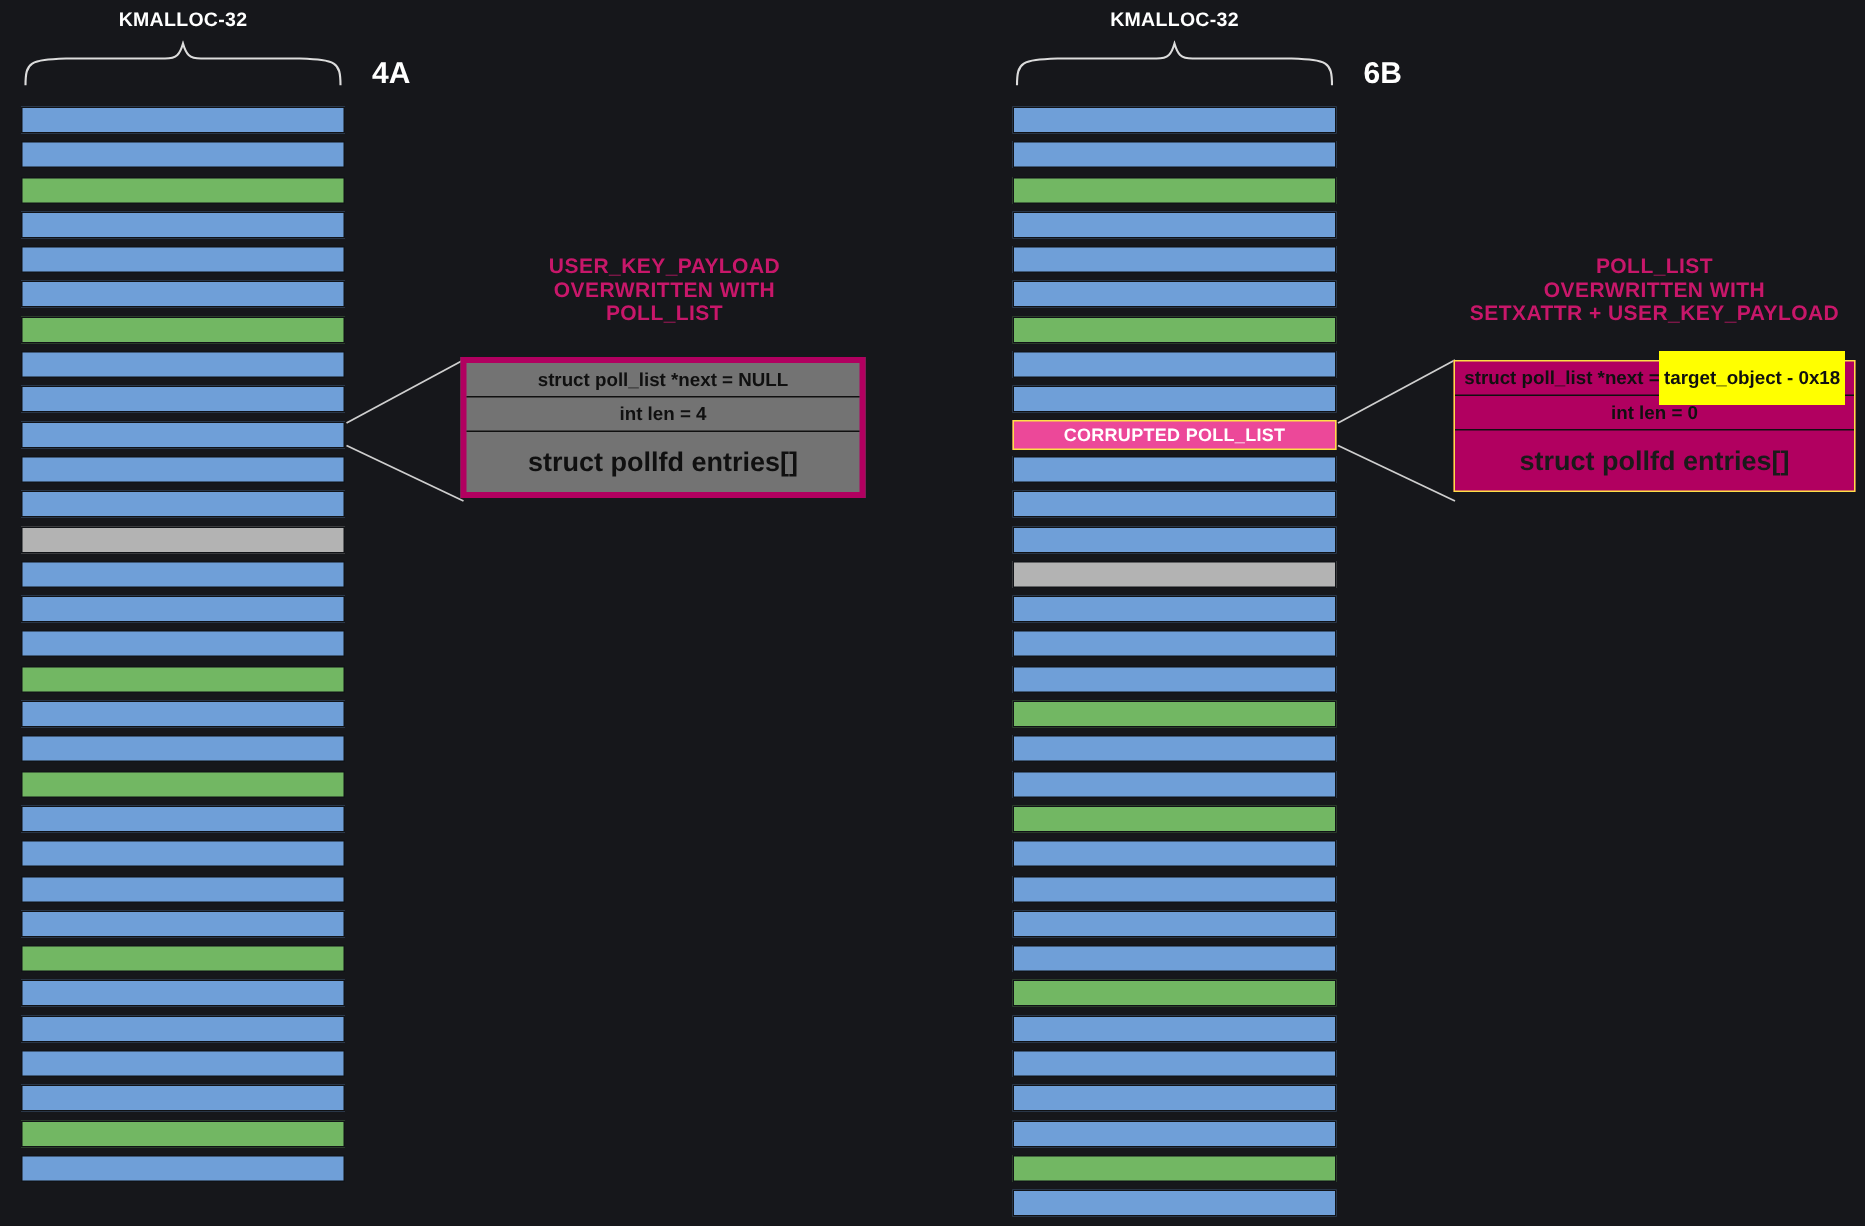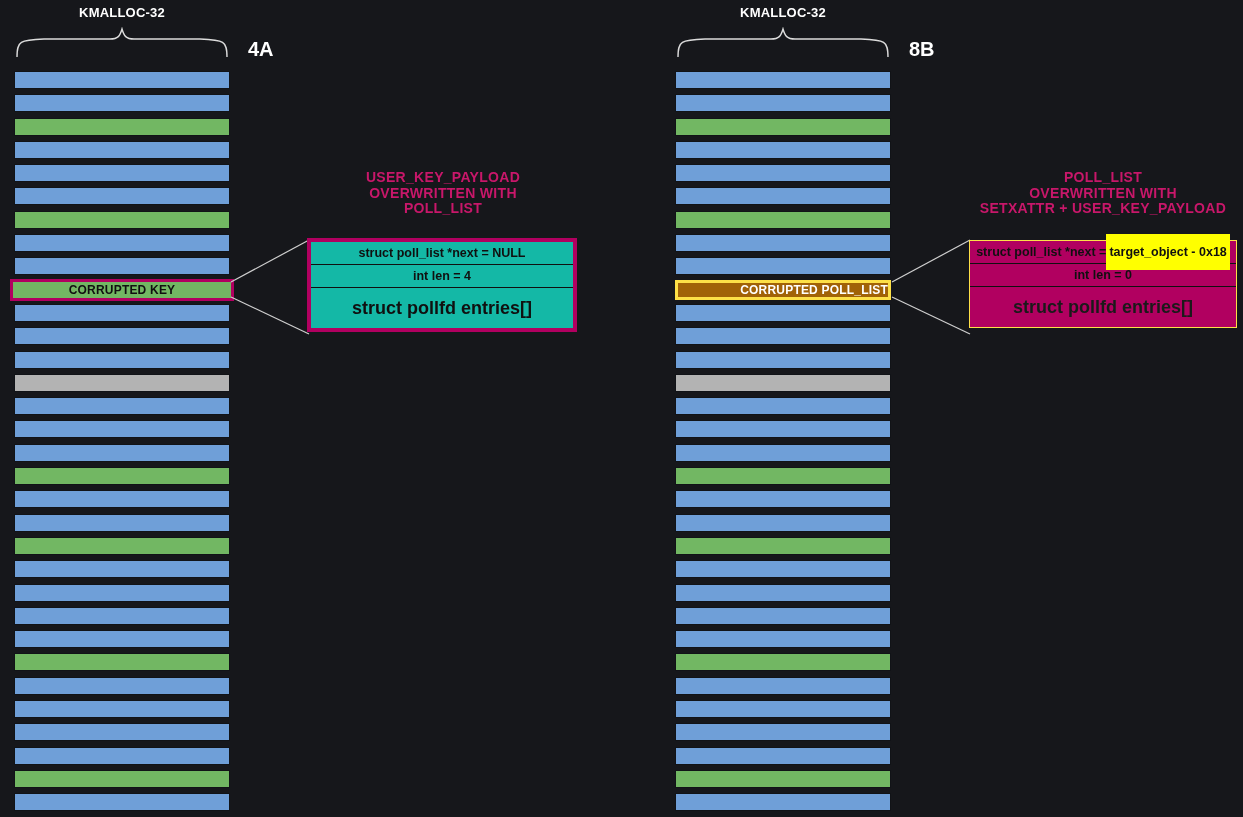--- a/index.html
+++ b/index.html
@@ -59,26 +59,26 @@
     border: 3px solid #b10060;
     height: 22px;
     margin-left: -4px;
     margin-right: -4px;
     width: 224px;
     margin-top: -2px;
     margin-bottom: 3.3px;
     display: flex; align-items: center; justify-content: center;
   }
   .row.hl-poll {
-    background: #a16207;
-    border: 3px solid #fde047;
+    background: #ec4899;
+    border: 1px solid #fde047;
     height: 20px;
     margin-top: -1px;
     margin-bottom: 4.3px;
-    display: flex; align-items: center; justify-content: flex-end;
+    display: flex; align-items: center; justify-content: center;
   }
   .row-label {
     font-size: 12px; font-weight: bold;
     letter-spacing: 0.2px;
     white-space: nowrap;
   }
   .row.hl-key .row-label  { color: #101010; }
   .row.hl-poll .row-label { color: #ffffff; }
 
   
@@ -91,21 +91,21 @@
     letter-spacing: 0.3px;
     white-space: pre-line;
   }
   .panel.left  .callout-heading { top: 170px; left: 293px; width: 300px; }
   .panel.right .callout-heading { top: 170px; left: 241px; width: 402px; }
 
   .struct-box { position: absolute; }
   .panel.left .struct-box {
     top: 238px; left: 307px; width: 270px;
     border: 4px solid #b10060;
-    background: #14b8a6;
+    background: #737373;
   }
   .panel.right .struct-box {
     top: 240px; left: 308px; width: 268px;
     border: 1px solid #fde047;
     background: #b10060;
   }
   .struct-row {
     display: flex; align-items: center; justify-content: center;
     font-size: 12.5px; font-weight: bold;
     white-space: nowrap;
@@ -150,23 +150,20 @@
     <div class="slab">
       <div class="row blue"></div>
       <div class="row blue"></div>
       <div class="row green"></div>
       <div class="row blue"></div>
       <div class="row blue"></div>
       <div class="row blue"></div>
       <div class="row green"></div>
       <div class="row blue"></div>
       <div class="row blue"></div>
-      <div class="row hl-key">
-        <span class="row-label">CORRUPTED KEY</span>
-      </div>
       <div class="row blue"></div>
       <div class="row blue"></div>
       <div class="row blue"></div>
       <div class="row gray"></div>
       <div class="row blue"></div>
       <div class="row blue"></div>
       <div class="row blue"></div>
       <div class="row green"></div>
       <div class="row blue"></div>
       <div class="row blue"></div>
@@ -208,21 +205,21 @@
 
   <div class="panel right">
 
     <div class="slab-title">KMALLOC-32</div>
 
     <svg class="brace" viewBox="0 0 216 30" preserveAspectRatio="none">
       <path d="M3,30 C3,14 6,13 30,12 L96,12 C104,12 106,9 108,2
                C110,9 112,12 120,12 L186,12 C210,13 213,14 213,30" fill="none" stroke="#dcdcdc" stroke-width="1.4"></path>
     </svg>
 
-    <div class="step-label">8B</div>
+    <div class="step-label">6B</div>
 
     <div class="slab">
       <div class="row blue"></div>
       <div class="row blue"></div>
       <div class="row green"></div>
       <div class="row blue"></div>
       <div class="row blue"></div>
       <div class="row blue"></div>
       <div class="row green"></div>
       <div class="row blue"></div>

